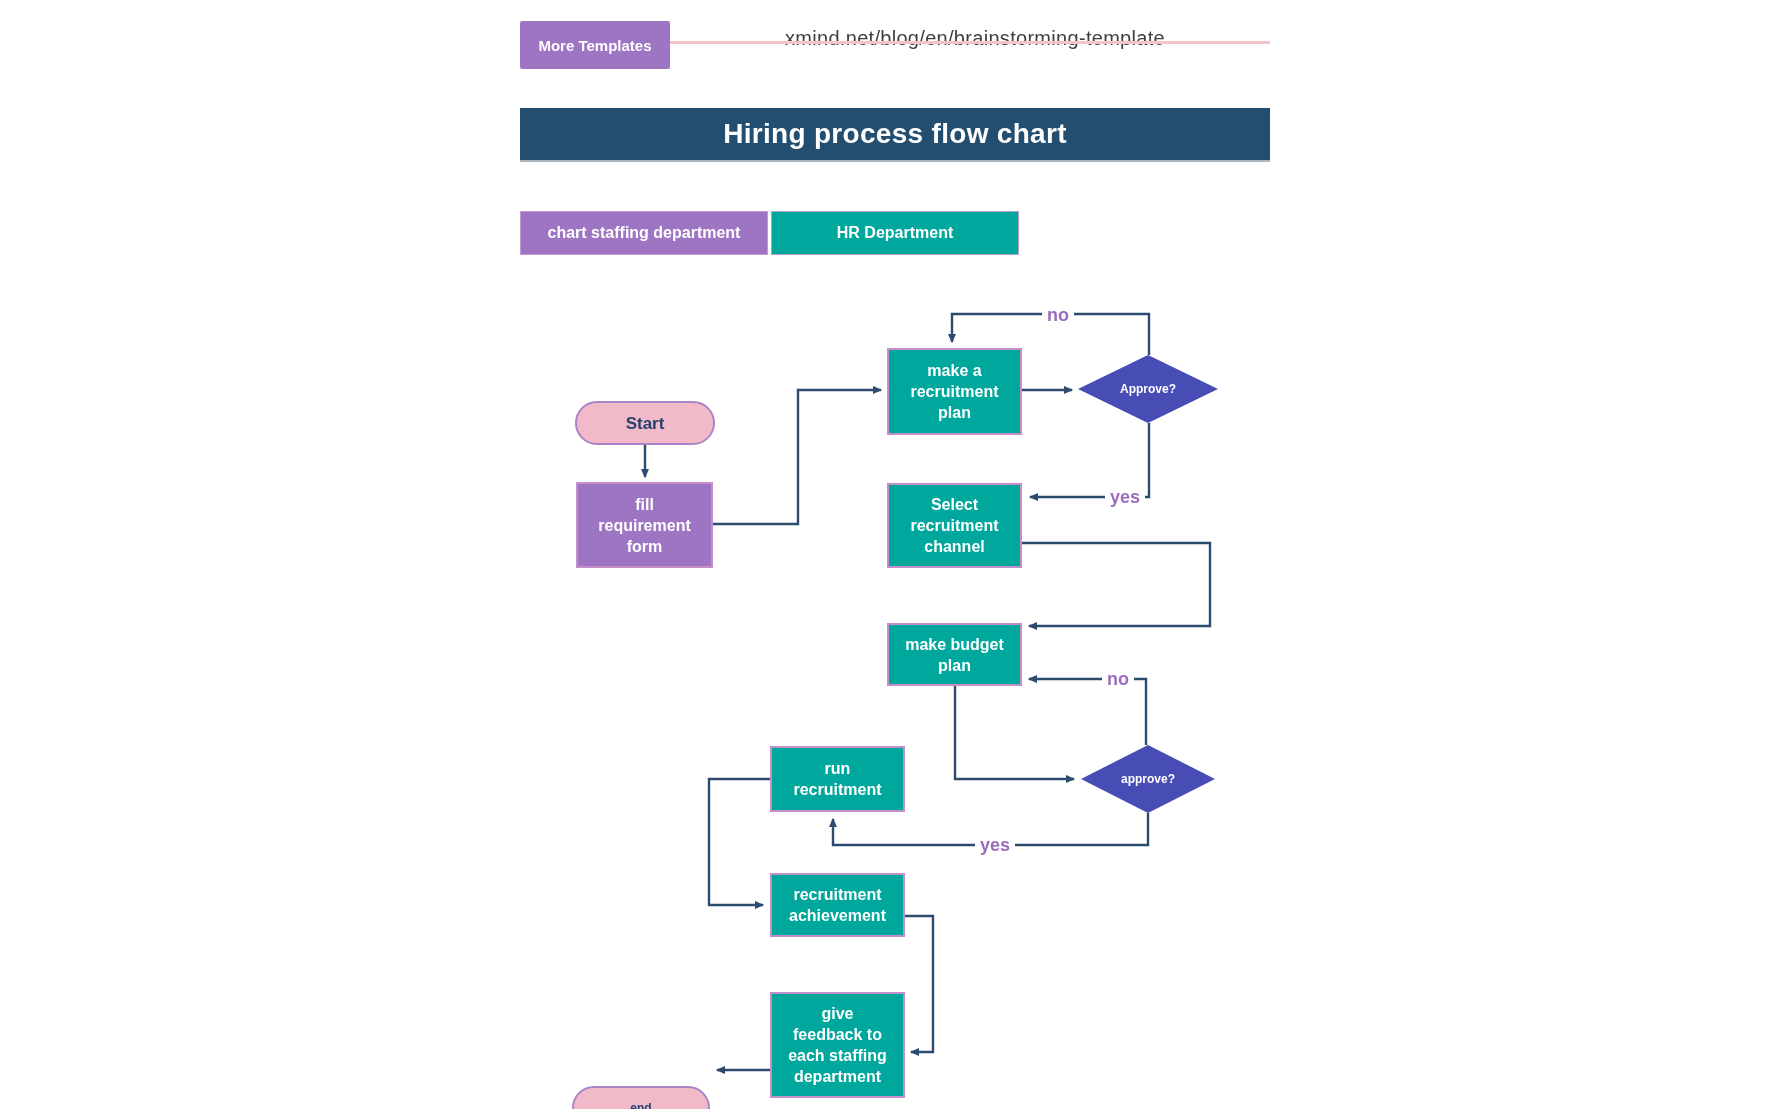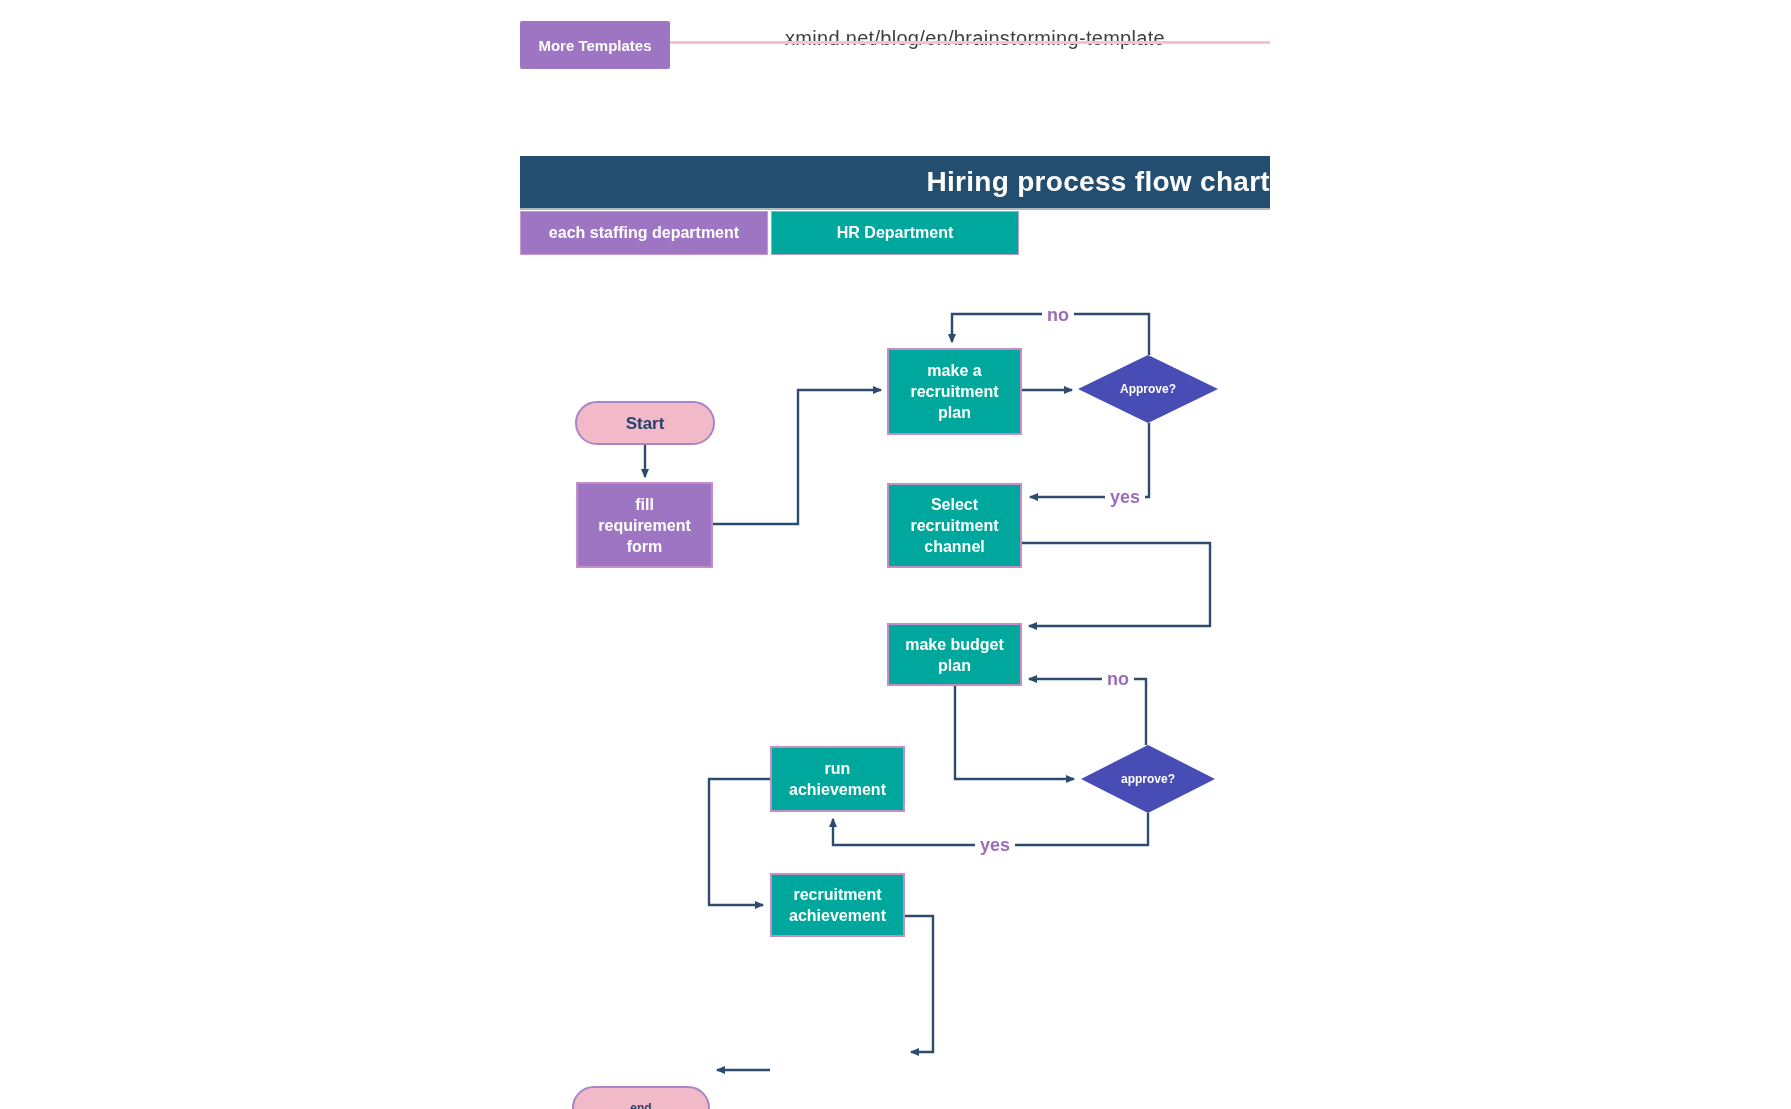--- a/index.html
+++ b/index.html
@@ -20,23 +20,22 @@
     display:flex;align-items:center;justify-content:center;border-radius:2px;cursor:pointer;
   }
   .url-caption{
     position:absolute;left:720px;top:27px;width:510px;text-align:center;
     color:var(--url-text);font-size:20px;letter-spacing:.3px;
   }
   .pink-rule{position:absolute;left:670px;top:41px;width:600px;height:3px;background:var(--pink-line);}
   
   .title-bar{
     position:absolute;left:520px;top:108px;width:750px;height:52px;background:var(--navy);
-    display:flex;align-items:center;justify-content:flex-end;
+    display:flex;align-items:center;justify-content:center;
     box-shadow:0 2px 0 rgba(20,50,75,.35);
-    margin-top:48px;
   }
   .title-bar span{color:#fff;font-weight:bold;font-size:28px;letter-spacing:.3px;}
   
   .lane{
     position:absolute;top:211px;width:248px;height:44px;box-sizing:border-box;
     display:flex;align-items:center;justify-content:center;
     color:#fff;font-weight:bold;font-size:16px;border:1px solid rgba(214,158,214,.85);
   }
   .lane.l0{left:520px;background:var(--purple);}
   .lane.l1{left:771px;background:var(--teal);}
@@ -86,21 +85,21 @@
 
   <div class="more-btn">More Templates</div>
   <div class="url-caption">xmind.net/blog/en/brainstorming-template</div>
   <div class="pink-rule"></div>
 
   <div class="title-bar">
     <span>Hiring process flow chart</span>
   </div>
 
   <div class="lane l0">
-    <span>each staffing department</span>
+    <span>chart staffing department</span>
   </div>
   <div class="lane l1">
     <span>HR Department</span>
   </div>
 
   <svg class="wires" viewBox="0 0 1791 1109" xmlns="http://www.w3.org/2000/svg">
     <defs>
       <marker id="arr" markerWidth="5" markerHeight="4" refX="3.5" refY="1.75" orient="auto">
         <path d="M0,0 L4,1.75 L0,3.5 z" fill="#2c4b6e"></path>
       </marker>
@@ -144,25 +143,29 @@
 plan</div>
 
   <div class="node diamond" id="node-approve-2">
     <svg viewBox="0 0 134 68" preserveAspectRatio="none">
       <polygon points="67,0 134,34 67,68 0,34" fill="#474db5"></polygon>
     </svg>
     <span class="dlabel">approve?</span>
   </div>
 
   <div class="node process" id="node-run">run
-achievement</div>
+recruitment</div>
 
   <div class="node process" id="node-achievement">recruitment
 achievement</div>
 
+  <div class="node process" id="node-feedback">give
+feedback to
+each staffing
+department</div>
 
   <div class="node terminator" id="node-end">end</div>
 
   <div class="edge-label" id="label-no-1">no</div>
   <div class="edge-label" id="label-yes-1">yes</div>
   <div class="edge-label" id="label-no-2">no</div>
   <div class="edge-label" id="label-yes-2">yes</div>
 
 </div>
 

